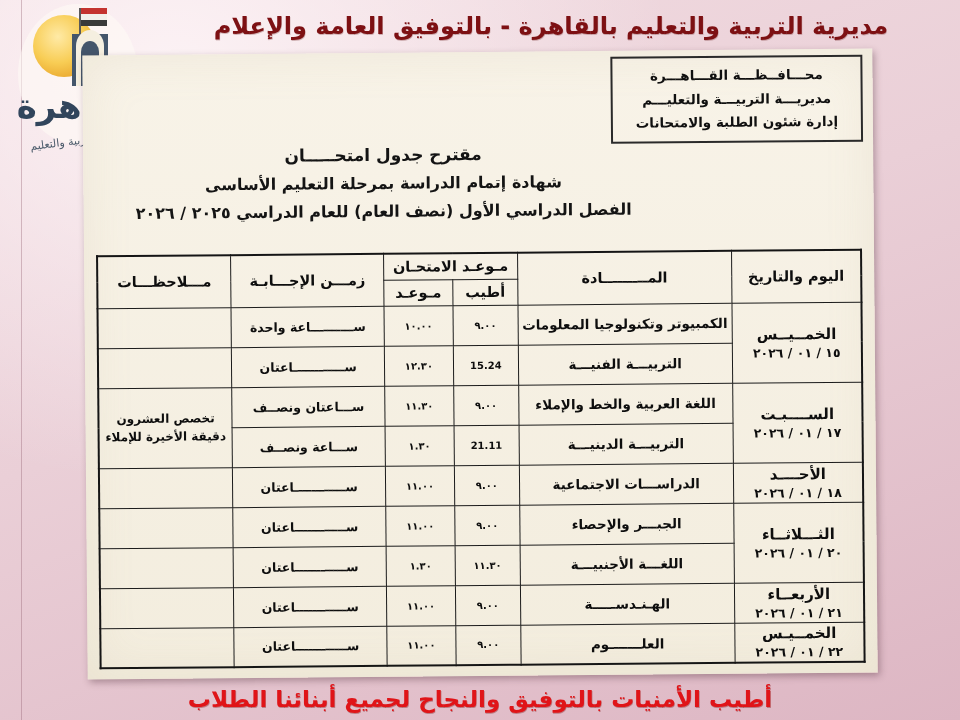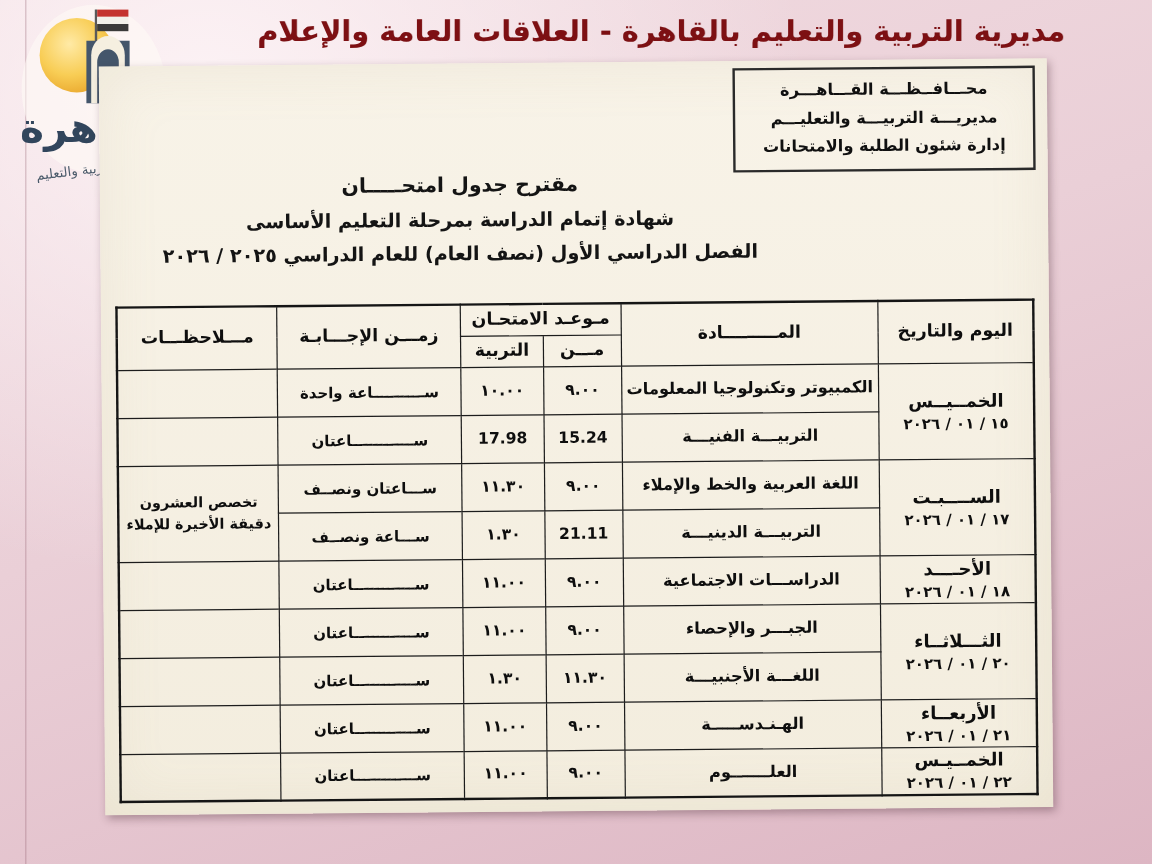--- a/index.html
+++ b/index.html
@@ -56,21 +56,21 @@
   .exam-table th, .exam-table td {
     border:1px solid #1c1c1c; text-align:center; vertical-align:middle;
     font-weight:bold; padding:1px 3px; overflow:hidden;
   }
   .exam-table thead tr { height:26px; }
   .exam-table thead th { font-size:14.5px; }
   .exam-table tbody tr { height:40px; }
   .day-name { font-size:15px; }
   .day-date { font-size:12.5px; margin-top:2px; }
   td.subject { font-size:13.5px; }
-  td.time { font-size:13px; }
+  td.time { font-size:10px; }
   td.duration { font-size:12.5px; }
   td.note { font-size:12px; line-height:1.5; }
 
   .footer {
     position:absolute; bottom:8px; left:0; right:0;
     direction:rtl; text-align:center;
     font-size:23px; font-weight:bold; color:#e01418;
     text-shadow:0.6px 0.6px 0 rgba(120,0,0,0.35);
   }
 </style>
@@ -100,21 +100,21 @@
       <g>
         <path d="M56 32 h36 v52 h-36 z" fill="#44566b"></path>
         <path d="M60 44 a14 16 0 0 1 28 0 v40 h-28 z" fill="#f5efe0"></path>
         <path d="M65 50 a9 11 0 0 1 18 0 v34 h-18 z" fill="#44566b"></path>
       </g>
       <text x="64" y="116" font-size="34" font-weight="bold" fill="#31455c" text-anchor="middle">القاهرة</text>
       <text x="64" y="142" font-size="11" fill="#4a5a6a" text-anchor="middle" transform="rotate(-7 64 142)">مديرية التربية والتعليم</text>
     </svg>
   </div>
 
-  <div class="header-title">مديرية التربية والتعليم بالقاهرة - العلاقات العامة والإعلام</div>
+  <div class="header-title">مديرية التربية والتعليم بالقاهرة - بالتوفيق العامة والإعلام</div>
 
   <div class="paper">
 
     <div class="letterhead">
       <div>محـــافــظـــة القـــاهـــرة</div>
       <div>مديريـــة التربيـــة والتعليـــم</div>
       <div>إدارة شئون الطلبة والامتحانات</div>
     </div>
 
     <div class="doc-titles">
@@ -134,41 +134,41 @@
       </colgroup>
       <thead>
         <tr>
           <th rowspan="2">اليوم والتاريخ</th>
           <th rowspan="2">المـــــــــادة</th>
           <th colspan="2">مـوعـد الامتحـان</th>
           <th rowspan="2">زمـــن الإجـــابـة</th>
           <th rowspan="2">مـــلاحظـــات</th>
         </tr>
         <tr>
-          <th>مـــن</th>
-          <th>التربية</th>
+          <th>أطيب</th>
+          <th>مـوعـد</th>
         </tr>
       </thead>
       <tbody>
 
         <tr>
           <td rowspan="2">
             <div class="day-name">الخمــيــس</div>
             <div class="day-date">١٥ / ٠١ / ٢٠٢٦</div>
           </td>
           <td class="subject">الكمبيوتر وتكنولوجيا المعلومات</td>
           <td class="time">٩.٠٠</td>
           <td class="time">١٠.٠٠</td>
           <td class="duration">ســــــــــاعة واحدة</td>
           <td class="note"></td>
         </tr>
         <tr>
           <td class="subject">التربيـــة الفنيـــة</td>
           <td class="time">15.24</td>
-          <td class="time">17.98</td>
+          <td class="time">١٢.٣٠</td>
           <td class="duration">ســــــــــــاعتان</td>
           <td class="note"></td>
         </tr>
 
         <tr>
           <td rowspan="2">
             <div class="day-name">الســــبـت</div>
             <div class="day-date">١٧ / ٠١ / ٢٠٢٦</div>
           </td>
           <td class="subject">اللغة العربية والخط والإملاء</td>
@@ -235,13 +235,14 @@
           <td class="subject">العلـــــــوم</td>
           <td class="time">٩.٠٠</td>
           <td class="time">١١.٠٠</td>
           <td class="duration">ســــــــــــاعتان</td>
           <td class="note"></td>
         </tr>
       </tbody>
     </table>
   </div>
 
+  <div class="footer">أطيب الأمنيات بالتوفيق والنجاح لجميع أبنائنا الطلاب</div>
 </div>
 
 </body></html>

